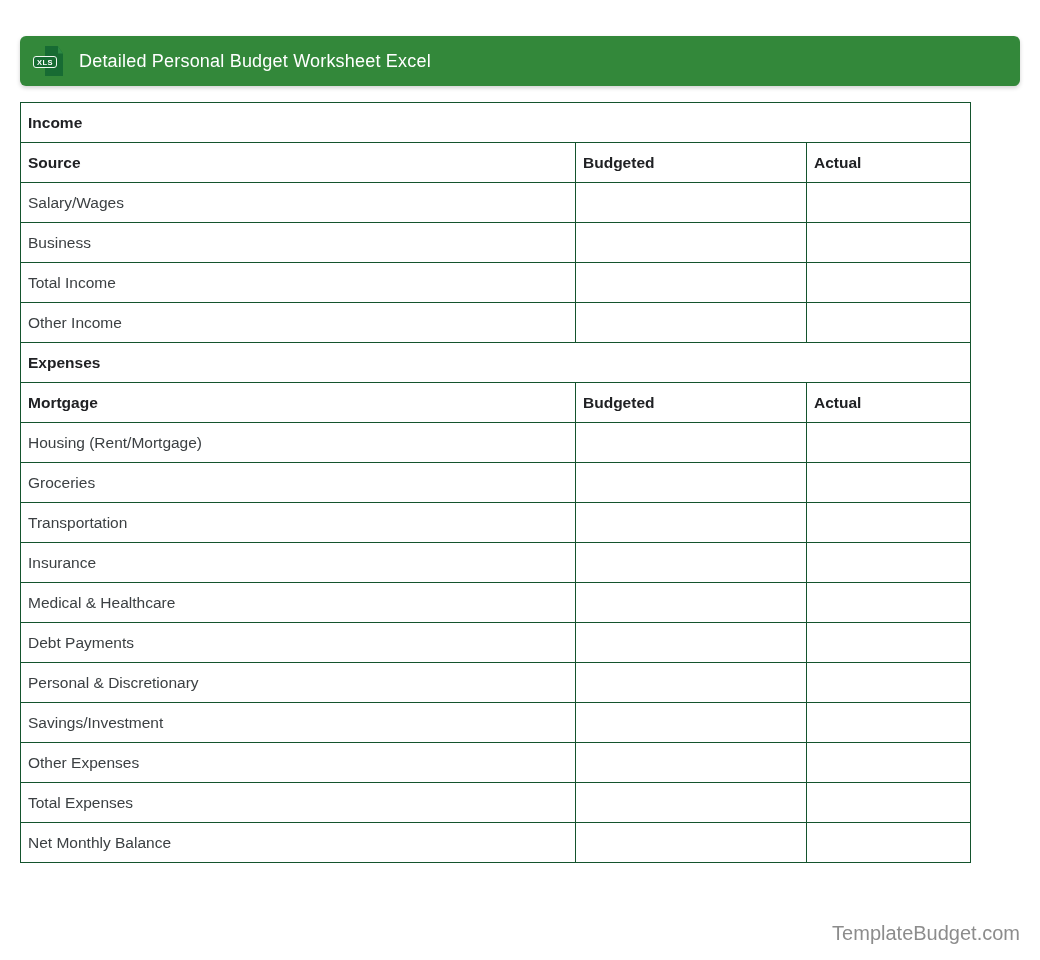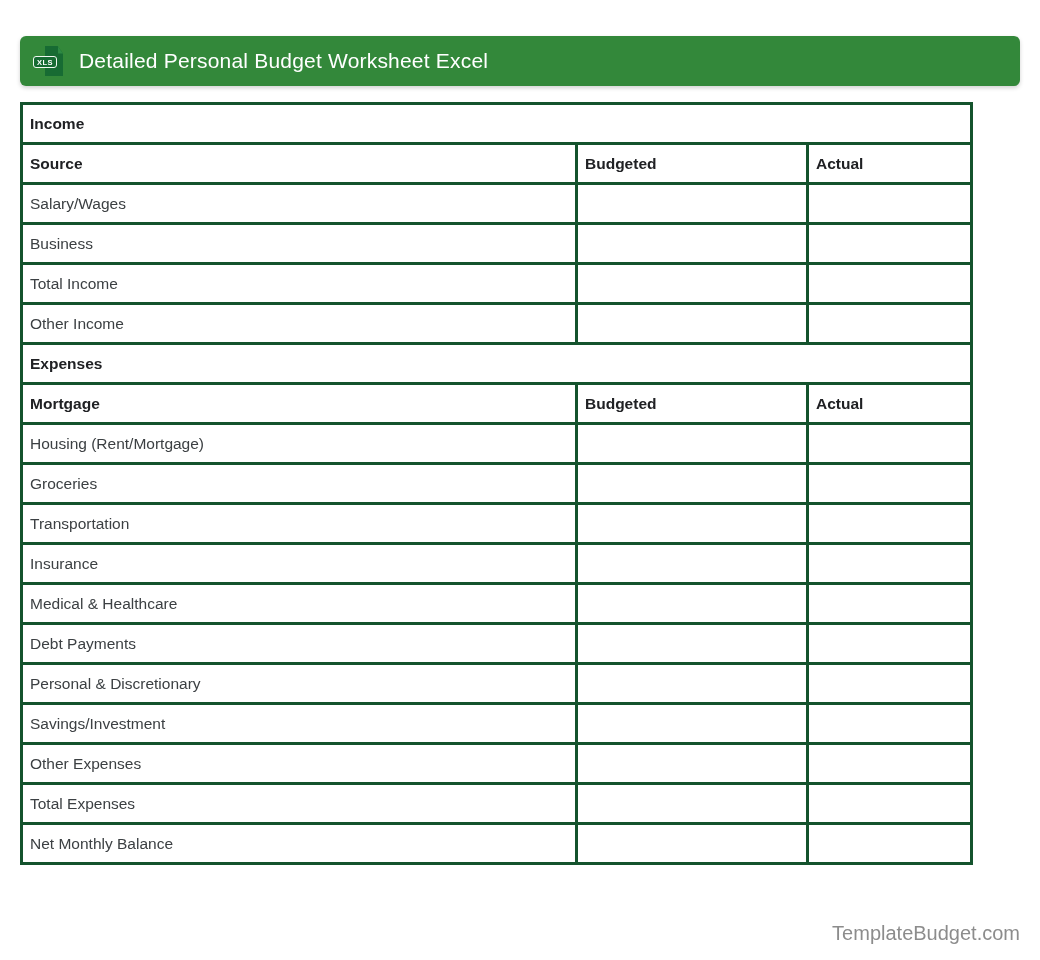--- a/index.html
+++ b/index.html
@@ -66,36 +66,36 @@
     color: #ffffff;
     font-size: 7.5px;
     font-weight: bold;
     letter-spacing: 0.5px;
     padding: 1.5px 3px 1px 3px;
     line-height: 1;
   }
   .title-bar h1 {
     margin: 0 10px 0 14px;
     color: #ffffff;
-    font-size: 21px;
+    font-size: 18px;
     font-weight: 500;
     letter-spacing: 0.2px;
   }
 
   
   .sheet {
     position: absolute;
     left: 20px;
     top: 102px;
     border-collapse: collapse;
     table-layout: fixed;
     width: 950px;
   }
   .sheet td {
-    border: 3px solid #14532d;
+    border: 1px solid #14532d;
     height: 40px;
     box-sizing: border-box;
     padding: 0 6px 0 7px;
     vertical-align: middle;
     font-size: 15.5px;
     color: #3c4043;
     overflow: hidden;
     white-space: nowrap;
   }
   .sheet td.bold {

